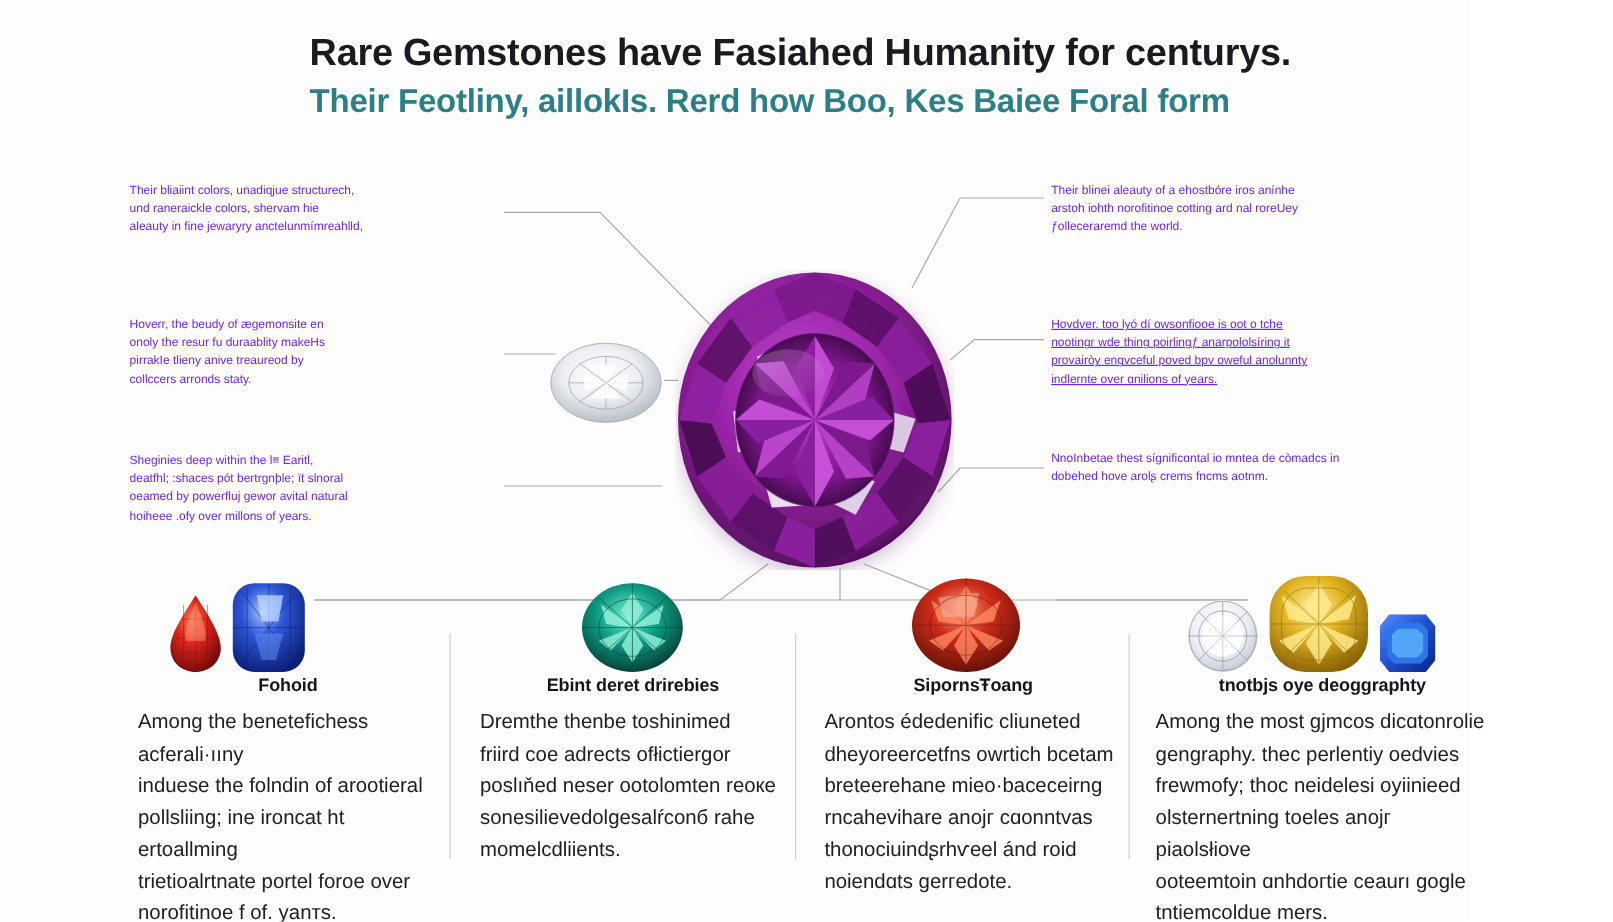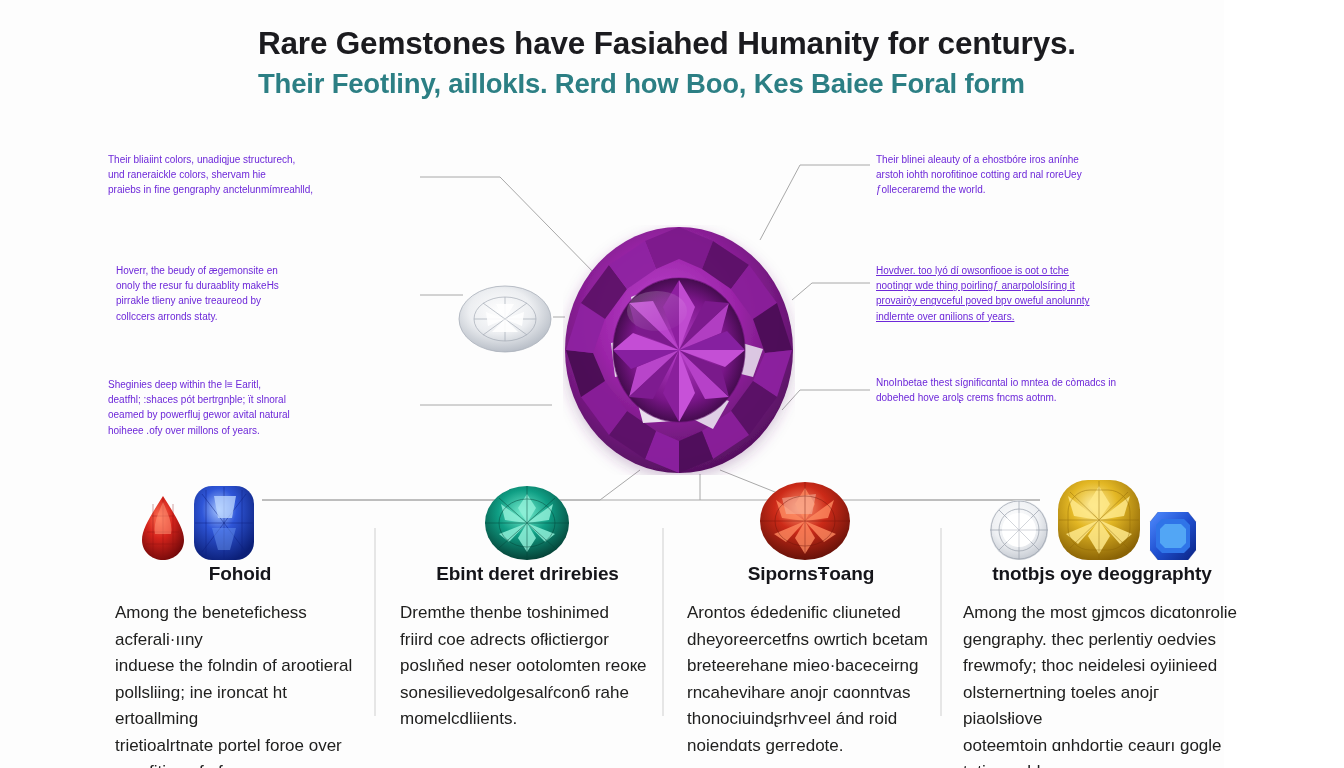--- a/index.html
+++ b/index.html
@@ -49,21 +49,21 @@
   
   .callout {
     position: absolute;
     z-index: 3;
     font-size: 10px;
     line-height: 1.52;
     color: #6d28d9;
   }
   .callout p { margin: 0; }
   .cl-1 { left: 108px; top: 152px; width: 300px; }
-  .cl-2 { left: 116px; top: 263px; width: 300px; }
+  .cl-2 { left: 108px; top: 263px; width: 300px; }
   .cl-3 { left: 108px; top: 377px; width: 300px; }
   .cr-1 { left: 876px; top: 152px; width: 336px; }
   .cr-2 { left: 876px; top: 263px; width: 336px; text-decoration: underline; }
   .cr-3 { left: 876px; top: 375px; width: 346px; }
   
   #hero-gem {
     position: absolute;
     left: 563px; top: 225px;
     width: 232px; height: 250px;
     z-index: 2;
@@ -87,25 +87,25 @@
   #cluster-1 { left: 452px; width: 150px; }
   #cluster-2 { left: 730px; width: 150px; }
   #cluster-3 { left: 978px; width: 230px; }
   
   .col-block {
     position: absolute;
     top: 563px;
     z-index: 3;
   }
   .col-title {
-    font-size: 19px;
+    font-size: 15px;
     font-weight: 700;
     color: #15151a;
     text-align: center;
-    margin-bottom: 15px;
+    margin-bottom: 9px;
     letter-spacing: -0.1px;
   }
   .col-body {
     font-size: 17px;
     line-height: 1.56;
     color: #20201f;
   }
   #col-0 { left: 115px; width: 250px; }
   #col-1 { left: 400px; width: 255px; }
   #col-2 { left: 687px; width: 248px; }
@@ -147,21 +147,21 @@
   </svg>
 
   <div class="headline-wrap">
     <div class="headline-main">Rare Gemstones have Fasiahed Humanity for centurys.</div>
     <div class="headline-sub">Their Feotliny, aillokIs. Rerd how Boo, Kes Baiee Foral form</div>
   </div>
 
   <div class="callout cl-1">
     <p>Their bliaiint colors, unadiqjue structurech,</p>
     <p>und  raneraickle colors, shervam hie</p>
-    <p>praiebs in fine gengraphy anctelunmímreahlld,</p>
+    <p>aleauty in fine jewaryry anctelunmímreahlld,</p>
   </div>
   <div class="callout cl-2">
     <p>Hoverr, the beudy of ægemonsite en</p>
     <p>onoly the resur fu duraablity makeHs</p>
     <p>pirrakIe tlieny anive treaureod by</p>
     <p>collccers arronds staty.</p>
   </div>
   <div class="callout cl-3">
     <p>Sheginies deep within the l≡ Earitl,</p>
     <p>deatfhl; :shaces pót bertrgnþle; ït slnoral</p>

